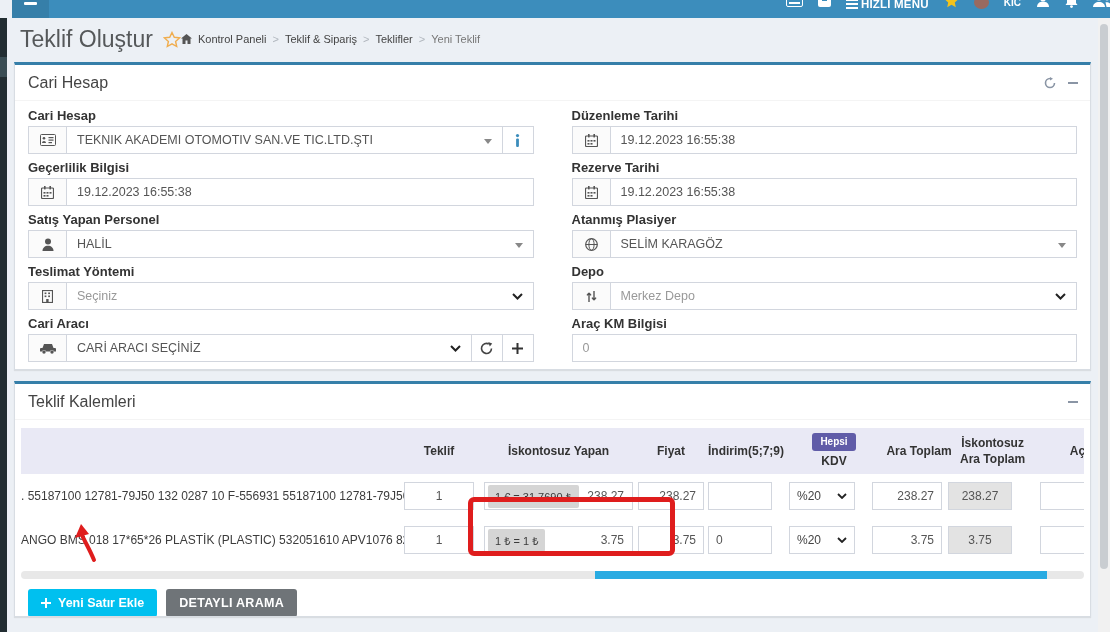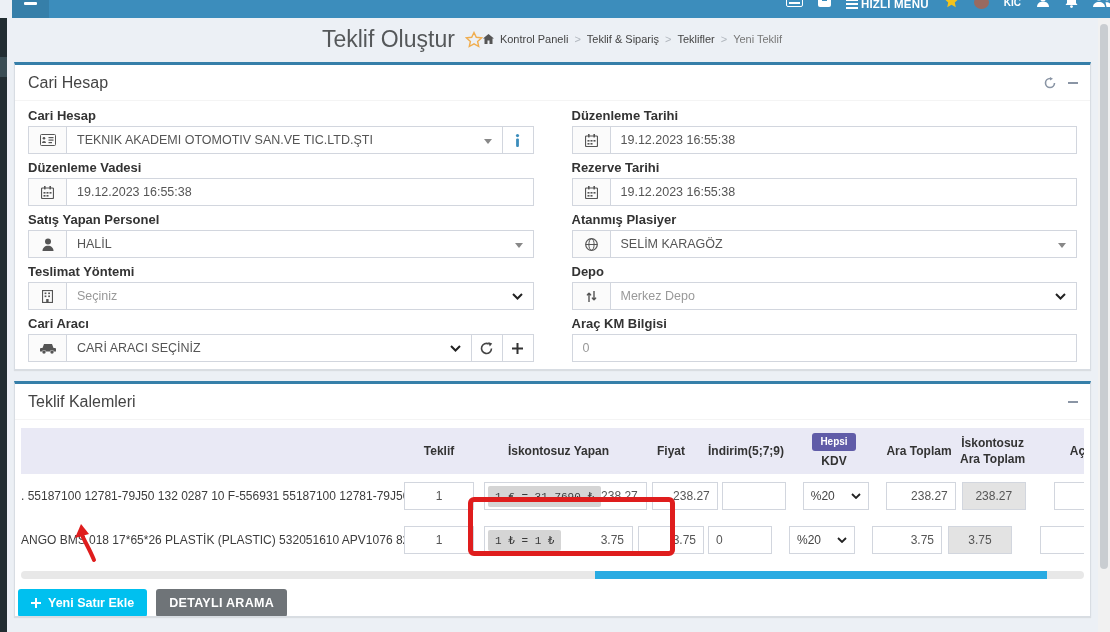--- a/index.html
+++ b/index.html
@@ -19,21 +19,21 @@
   .nav-text { font-size:11.5px; font-weight:bold; letter-spacing:.2px; transform:translateY(-2px); white-space:nowrap; }
   .nav-kic { font-size:10px; font-weight:bold; transform:translateY(-3px); }
   .avatar-dot { width:15px; height:13px; border-radius:50%; background:#996a60; transform:translateY(-4px); }
 
   
   .side-strip { position:absolute; left:0; top:18px; width:7px; height:614px; background:#222d32; }
   .side-strip .active-seg { position:absolute; left:0; top:39px; width:7px; height:20px; background:#3a4d54; }
 
   
   .content { position:absolute; left:7px; top:18px; width:1091px; height:614px; }
-  .content-header { height:44px; display:flex; align-items:center; justify-content:center; padding:2px 14px 4px 13px; }
+  .content-header { height:44px; display:flex; align-items:center; justify-content:flex-start; padding:2px 14px 4px 13px; }
   .page-title { font-size:23px; font-weight:normal; color:#55585a; display:flex; align-items:center; gap:10px; }
   .breadcrumb { font-size:11px; color:#555; display:flex; align-items:center; gap:6px; white-space:nowrap; }
   .breadcrumb .sep { color:#b0b6bd; }
   .breadcrumb a { color:#444; text-decoration:none; cursor:pointer; }
   .breadcrumb .current { color:#777; }
 
   
   .box { background:#fff; border:1px solid #d8dde3; border-top:3px solid var(--c-panel-top,#367fa9);
     margin:0 7px 0 7px; box-shadow:0 1px 1px rgba(0,0,0,.08); position:relative; }
   .box-header { display:flex; align-items:center; justify-content:space-between; padding:9px 12px 8px 13px;
@@ -81,27 +81,27 @@
   .hcell { text-align:center; white-space:nowrap; }
   .hcell.two { line-height:1.35; }
   .hepsi-badge { display:inline-block; background:var(--c-purple,#605ca8); color:#fff; font-size:10px;
     font-weight:bold; padding:2px 8px; border-radius:3px; margin-bottom:2px; }
   .tin { width:100%; height:28px; border:1px solid #d2d6de; background:#fff; font-size:12px; color:#555;
     outline:none; font-family:inherit; padding:0 7px; }
   .tin.center { text-align:center; } .tin.right { text-align:right; } .tin.left { text-align:left; }
   .tin.ro { background:#e3e3e3; text-align:center; color:#555; }
   .kur-box { display:flex; align-items:center; height:28px; border:1px solid #d2d6de; background:#fff; }
   .kur-chip { background:#d5d5d5; color:#3b3b3b; font-size:11px; padding:4px 7px; margin-left:3px;
-    border-radius:2px; white-space:nowrap; font-family:Liberation Mono, monospace; }
+    border-radius:2px; white-space:nowrap; font-family:Liberation Sans, sans-serif; }
   .kur-val { flex:1; text-align:right; padding-right:8px; font-size:12px; color:#555; }
   .kdv-sel { width:100%; height:28px; border:1px solid #d2d6de; background:#fff; display:flex;
     align-items:center; justify-content:space-between; padding:0 7px; font-size:12px; color:#444; cursor:pointer; }
   .hscroll { margin:9px 6px 0 6px; height:8px; background:#e8e8e8; border-radius:4px; position:relative; cursor:pointer; }
   .hthumb { position:absolute; top:0; bottom:0; left:54%; width:42.5%; background:var(--c-scroll,#29abe2); cursor:grab; }
-  .btn-row { display:flex; gap:9px; margin:10px 0 0 3px; }
+  .btn-row { display:flex; gap:9px; margin:10px 0 0 13px; }
   .btn { border:none; border-radius:3px; color:#fff; font-size:12.5px; font-weight:bold; height:28px;
     padding:0 13px; cursor:pointer; display:flex; align-items:center; gap:7px; font-family:inherit; }
   .btn-add { background:var(--c-add,#00c0ef); }
   .btn-search { background:var(--c-search,#6f7478); letter-spacing:.3px; }
 
   
   .red-rect { position:absolute; left:468px; top:497px; width:207px; height:59px;
     border:5px solid var(--c-red,#df1d1d); border-radius:6px; z-index:9; pointer-events:none; }
   .red-arrow { position:absolute; left:72px; top:522px; z-index:9; pointer-events:none; }
 
@@ -261,21 +261,21 @@
                 <rect x="5.5" y="9" width="2" height="1.6" fill="#555"></rect>
               </svg>
           </span>
           <div class="ctrl">
             <input value="19.12.2023 16:55:38" style="">
           </div>
         </div>
       </div>
 
       <div class="field">
-        <label>Düzenleme Vadesi</label>
+        <label>Geçerlilik Bilgisi</label>
         <div class="igroup">
           <span class="addon">
             <svg width="13" height="13" viewBox="0 0 13 13">
                 <rect x="0.5" y="2" width="12" height="10.5" rx="1" fill="none" stroke="#555" stroke-width="1.2"></rect>
                 <rect x="3" y="0" width="1.6" height="3.4" fill="#555"></rect>
                 <rect x="8.4" y="0" width="1.6" height="3.4" fill="#555"></rect>
                 <rect x="2.5" y="6" width="2" height="1.6" fill="#555"></rect>
                 <rect x="5.5" y="6" width="2" height="1.6" fill="#555"></rect>
                 <rect x="8.5" y="6" width="2" height="1.6" fill="#555"></rect>
                 <rect x="2.5" y="9" width="2" height="1.6" fill="#555"></rect>

